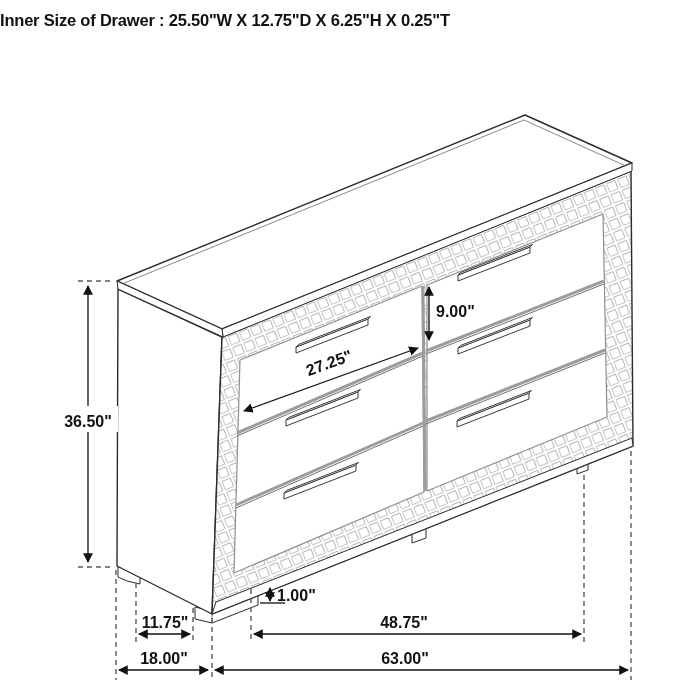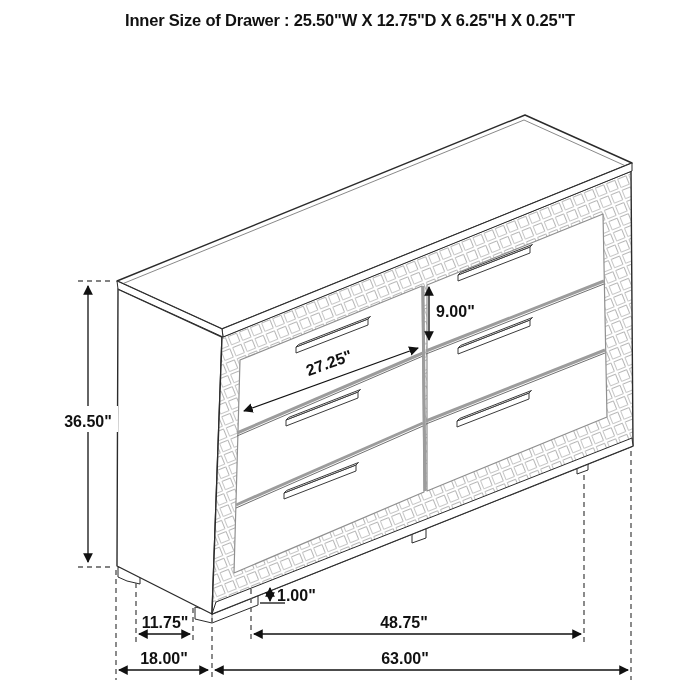--- a/index.html
+++ b/index.html
@@ -1,18 +1,18 @@
 <!DOCTYPE html>
 <html><head>
 <meta charset="utf-8">
 <style>
   html,body{margin:0;padding:0;background:#ffffff;}
   body{width:700px;height:700px;position:relative;font-family:"Liberation Sans",sans-serif;overflow:hidden;}
   .title{
-    position:absolute;top:11px;left:0;width:700px;text-align:center;
+    position:absolute;top:11px;left:0;width:700px;
     font-size:16.5px;font-weight:bold;color:#111;letter-spacing:-0.2px;
   }
   svg{position:absolute;top:0;left:0;}
   text{font-family:"Liberation Sans",sans-serif;font-weight:bold;fill:#111;font-size:16px;}
   .outline{fill:#ffffff;stroke:#2b2b2b;stroke-width:1.4;stroke-linejoin:round;}
   .thin{fill:#ffffff;stroke:#2b2b2b;stroke-width:1;stroke-linejoin:round;}
   .tex{fill:url(#tex);stroke:#2b2b2b;stroke-width:1.4;stroke-linejoin:round;}
   .drawer{fill:#ffffff;stroke:#8f8f8f;stroke-width:1.2;stroke-linejoin:round;}
   .rowline{stroke:#9c9c9c;stroke-width:3;fill:none;}
   .rowedge{stroke:#6f6f6f;stroke-width:1;fill:none;}

